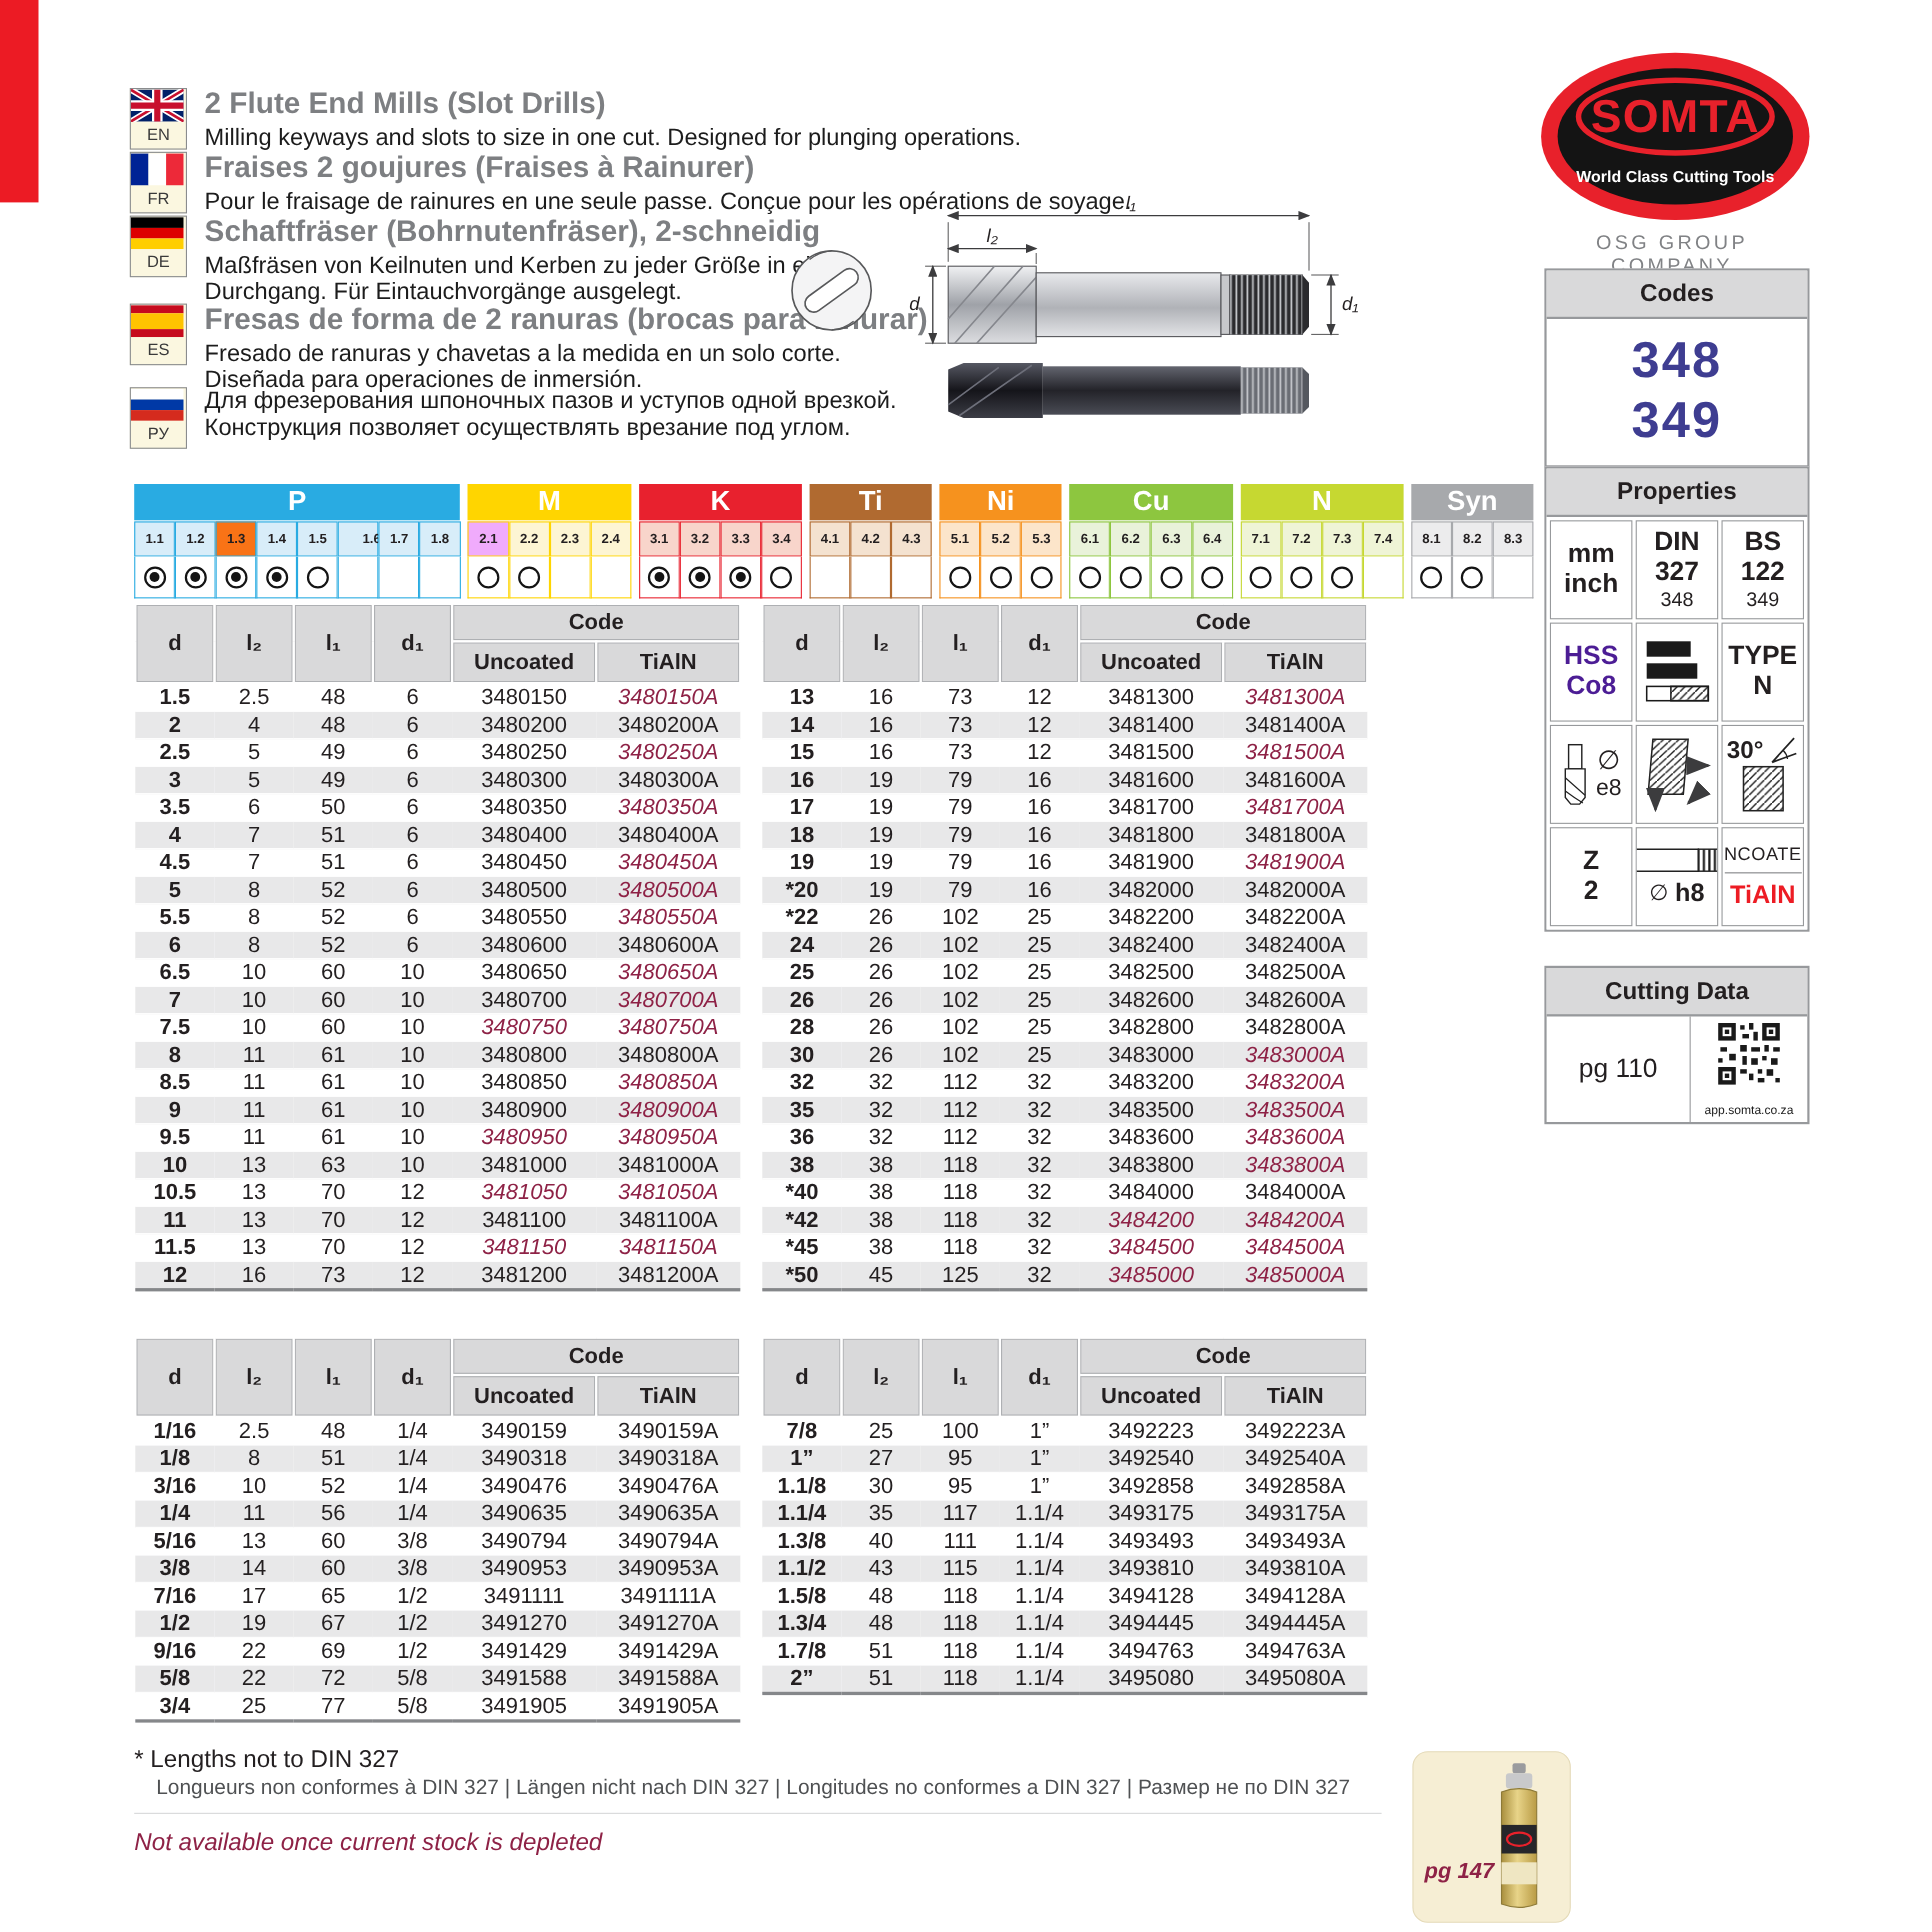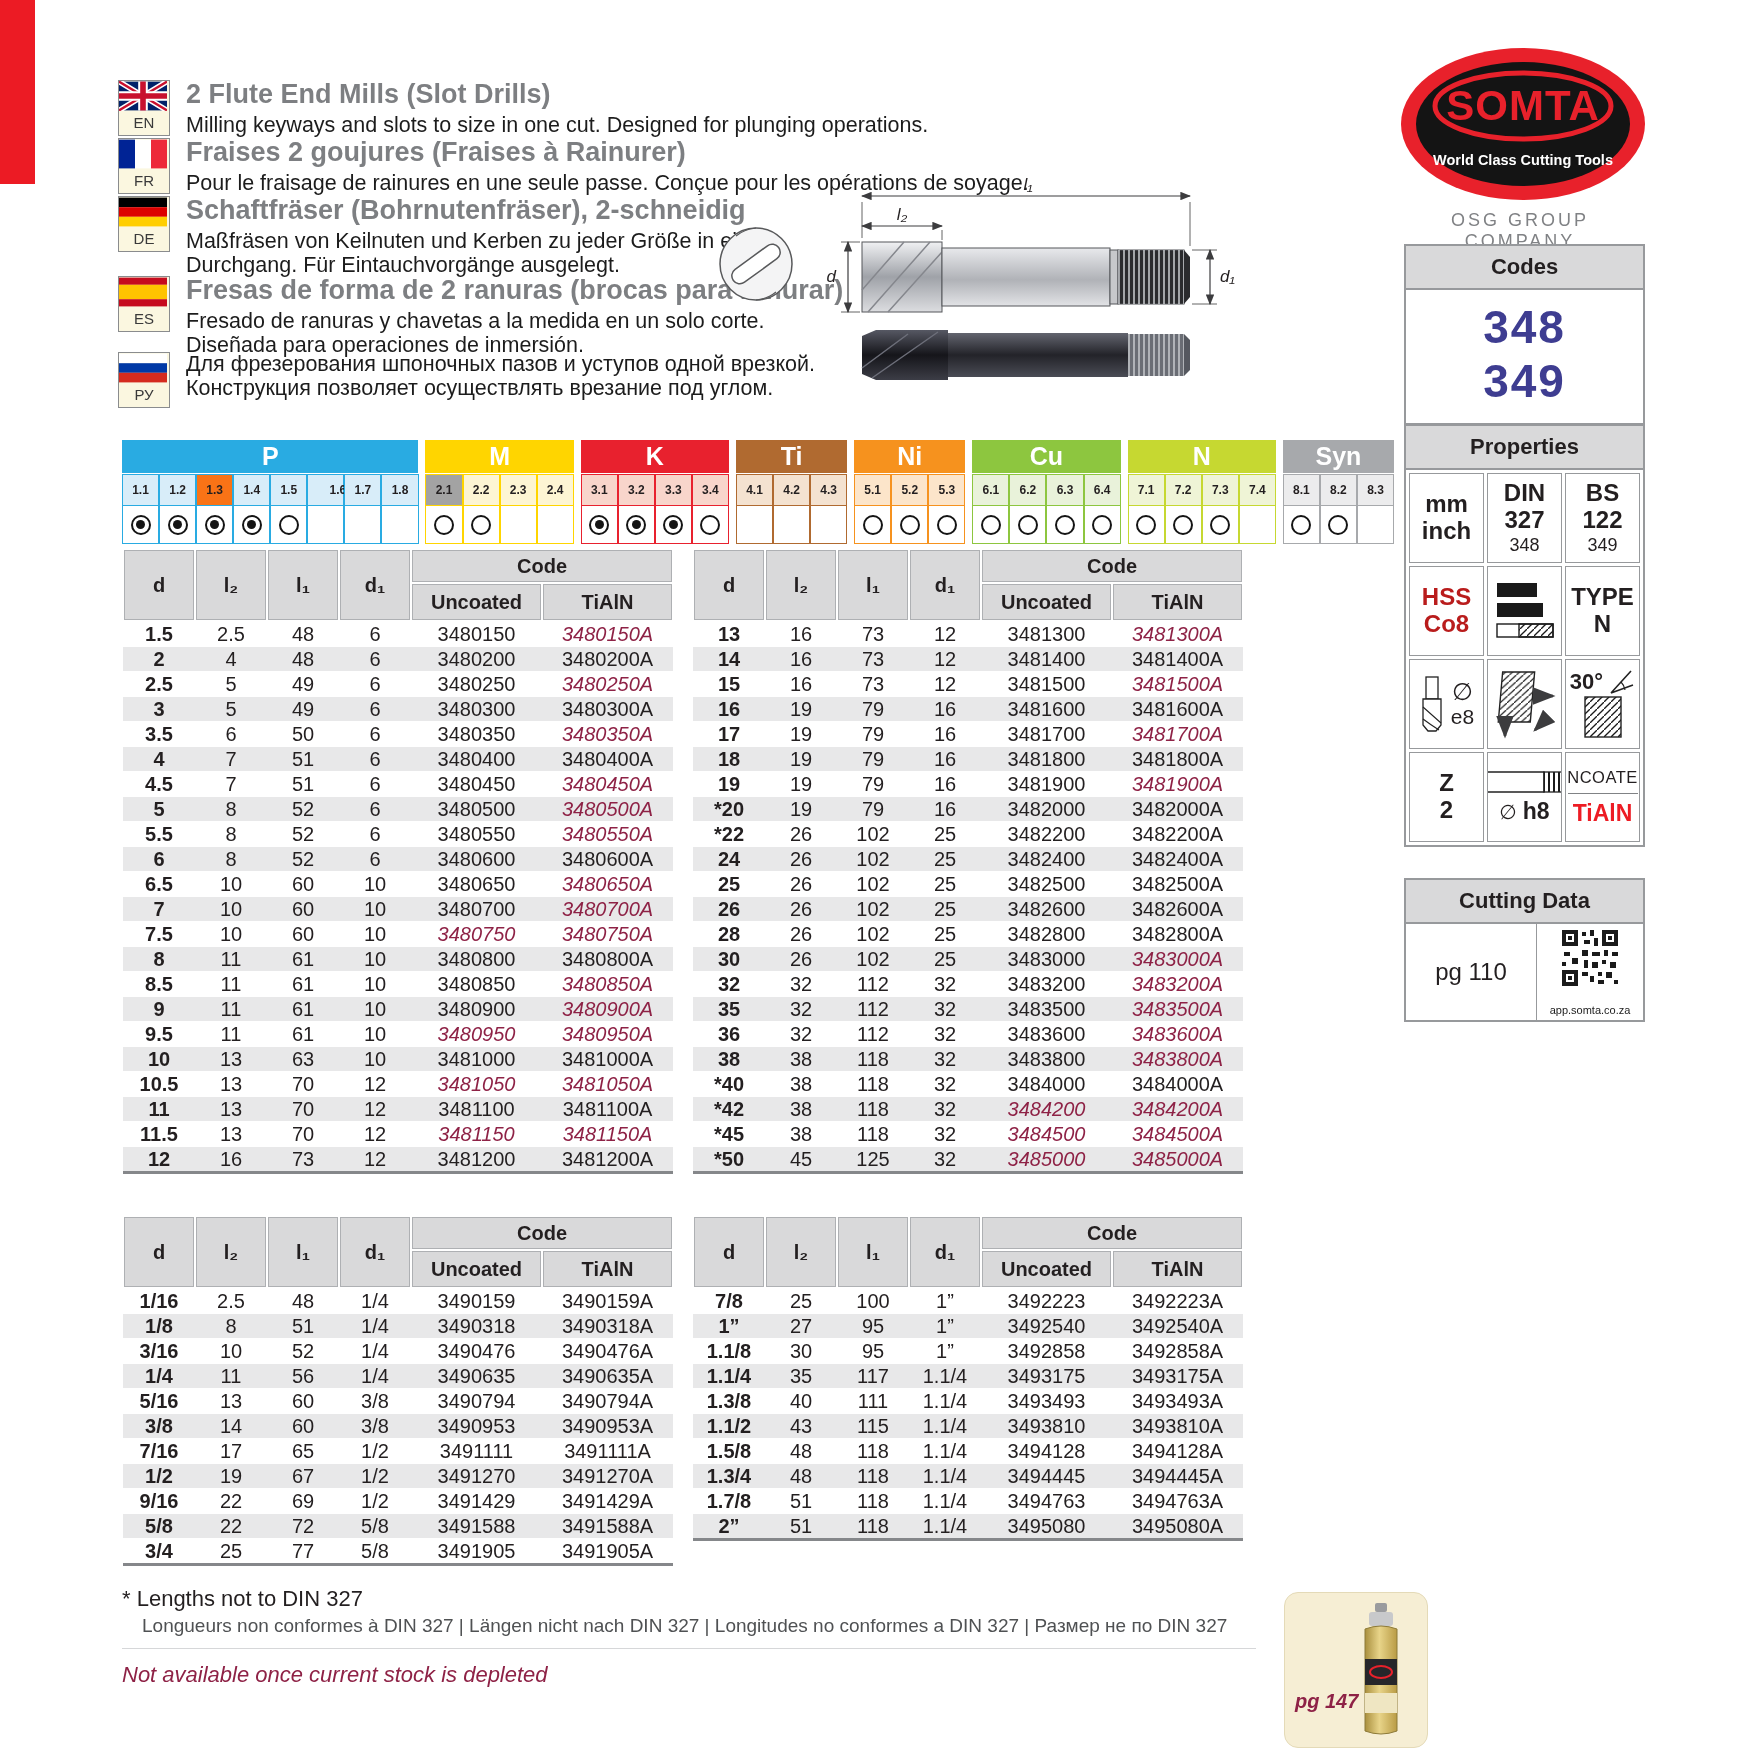--- a/index.html
+++ b/index.html
@@ -27,21 +27,21 @@
   #codes-box{top:244px;}
   .codes-body{padding:10px 0 14px;}
   .code-num{font-size:46px;font-weight:bold;color:#3e3d91;text-align:center;line-height:1.18;letter-spacing:2px;}
 
   #properties-box{top:424px;}
   .prop-grid{display:grid;grid-template-columns:1fr 1fr 1fr;grid-auto-rows:90px;gap:3px;padding:3px;background:#fff;}
   .prop-cell{border:1px solid #97999c;display:flex;flex-direction:column;align-items:center;
              justify-content:center;text-align:center;padding:2px;overflow:hidden;}
   .pb{font-weight:bold;font-size:24px;line-height:1.12;}
   .ps{font-size:18px;margin-top:1px;}
-  .red{color:#b91c1c;}
+  .red{color:#4c1d95;}
   .prop-row{display:flex;align-items:center;gap:6px;}
   .dia-sym{font-size:24px;line-height:1;}
   .coat-line{width:70px;height:1px;background:#808285;margin:6px 0;}
   .coat-unc{font-size:16.5px;letter-spacing:.5px;}
   .coat-tialn{font-size:23px;font-weight:bold;color:#ed1c24;}
 
   #cutting-box{top:878px;}
   .cut-body{display:flex;height:96px;}
   .cut-left{flex:1;display:flex;align-items:center;justify-content:center;font-size:24px;border-right:1px solid #97999c;}
   .cut-right{width:106px;display:flex;flex-direction:column;align-items:center;justify-content:center;}
@@ -466,21 +466,21 @@
           <div class="mat-col">
             <div class="mat-num" style="background: rgb(216, 237, 249); border-color: rgb(41, 171, 226);">1.8</div>
             <div class="mat-rad" style="border-color: rgb(41, 171, 226);"></div>
           </div>
         </div>
       </div>
       <div class="mat-group" style="flex: 4 0 0px;">
         <div class="mat-head" style="background: rgb(255, 213, 0);">M</div>
         <div class="mat-cols">
           <div class="mat-col">
-            <div class="mat-num" style="background: #a3a3a3; border-color: rgb(255, 213, 0);">2.1</div>
+            <div class="mat-num" style="background: #f0abfc; border-color: rgb(255, 213, 0);">2.1</div>
             <div class="mat-rad" style="border-color: rgb(255, 213, 0);">
               <span class="radio"></span>
             </div>
           </div>
           <div class="mat-col">
             <div class="mat-num" style="background: rgb(253, 245, 211); border-color: rgb(255, 213, 0);">2.2</div>
             <div class="mat-rad" style="border-color: rgb(255, 213, 0);">
               <span class="radio"></span>
             </div>
           </div>

